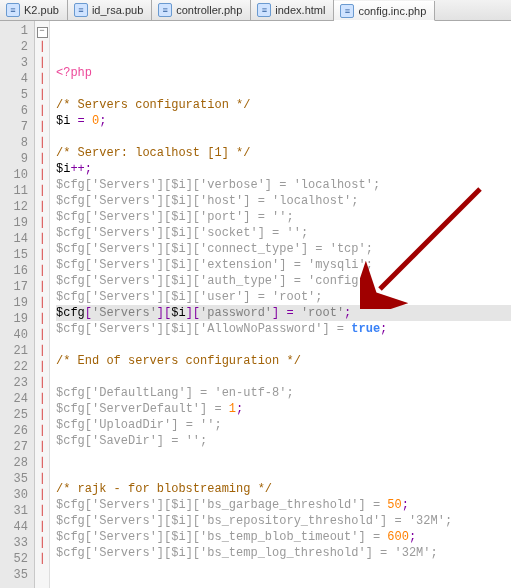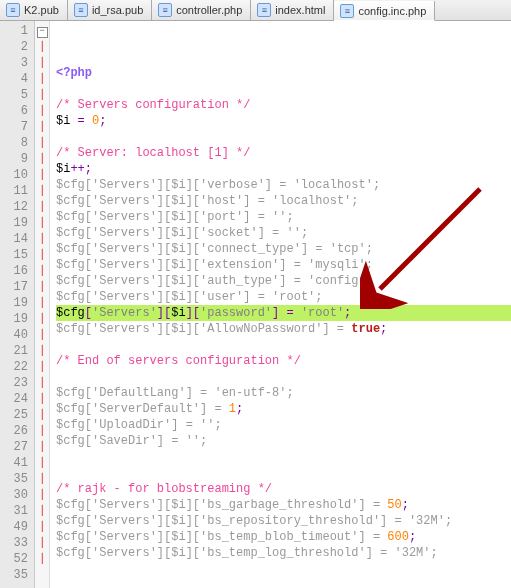--- a/index.html
+++ b/index.html
@@ -10,31 +10,31 @@
   .tab-icon{width:12px;height:12px;margin-right:4px;display:inline-flex;align-items:center;justify-content:center;font-size:9px;background:#cfe3ff;border:1px solid #6a9ad0;color:#2a5a9a;border-radius:2px}
   
   .editor{display:flex;height:568px}
   .gutter{width:34px;background:#e9e9e9;color:#8a8a8a;text-align:right;border-right:1px solid #c8c8c8;padding-top:2px}
   .gutter div{height:16px;line-height:16px;padding-right:6px}
   .foldcol{width:14px;background:#f6f6f6;border-right:1px solid #ddd;padding-top:2px}
   .foldcol div{height:16px;line-height:16px;text-align:center;color:#888;font-size:10px}
   .foldbox{display:inline-block;width:9px;height:9px;border:1px solid #888;line-height:7px;font-size:9px;color:#666;background:#fff}
   .code{flex:1;padding:2px 0 0 6px;position:relative;white-space:pre}
   .line{height:16px;line-height:16px}
-  .hl{background:#bef264}
+  .hl{background:#e5e5e5}
   
   .dim{color:#9a9a9a}          
-  .com{color:#ec4899}          
+  .com{color:#a16207}          
   .num{color:#ff8000}          
   .str{color:#808080}           
   .op{color:#8000a0}           
   .var{color:#000}
   .hlvar{color:#000;font-weight:normal}
-  .bool{color:#b91c1c;font-weight:bold}
-  .red{color:#8b5cf6;font-weight:bold}
+  .bool{color:#3b82f6;font-weight:bold}
+  .red{color:#ec4899;font-weight:normal}
   
   .arrow{position:absolute;pointer-events:none}
 </style>
 </head>
 <body>
 
 <div class="tabbar" id="tabbar">
     <div class="tab">
       <span class="tab-icon">≡</span>
       <span>K2.pub</span>
@@ -79,25 +79,25 @@
       <div>19</div>
       <div>19</div>
       <div>40</div>
       <div>21</div>
       <div>22</div>
       <div>23</div>
       <div>24</div>
       <div>25</div>
       <div>26</div>
       <div>27</div>
-      <div>41</div>
+      <div>28</div>
       <div>35</div>
       <div>30</div>
       <div>31</div>
-      <div>49</div>
+      <div>44</div>
       <div>33</div>
       <div>52</div>
       <div>35</div>
     </div>
   <div class="foldcol" id="foldcol">
       <div><span class="foldbox">−</span></div>
       <div style="color: rgb(204, 0, 0);">│</div>
       <div style="color: rgb(204, 0, 0);">│</div>
       <div style="color: rgb(204, 0, 0);">│</div>
       <div style="color: rgb(204, 0, 0);">│</div>

